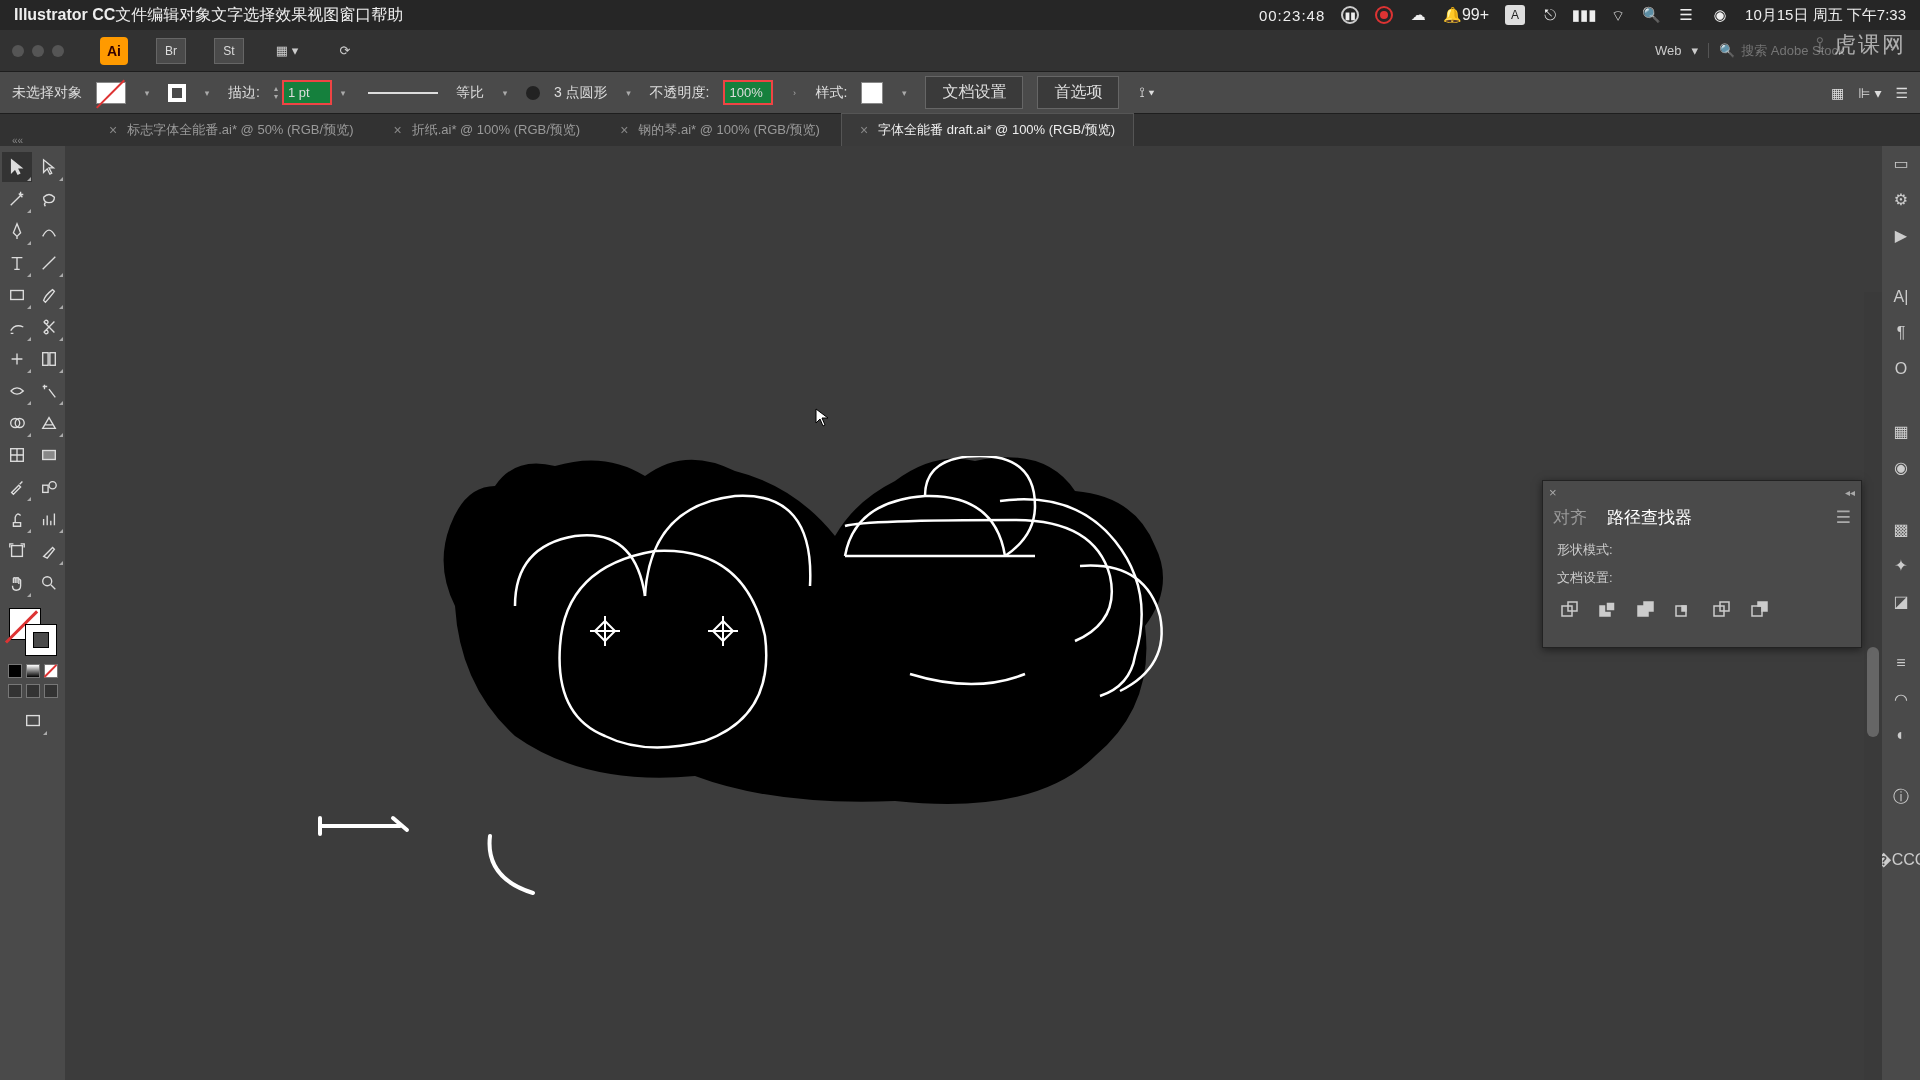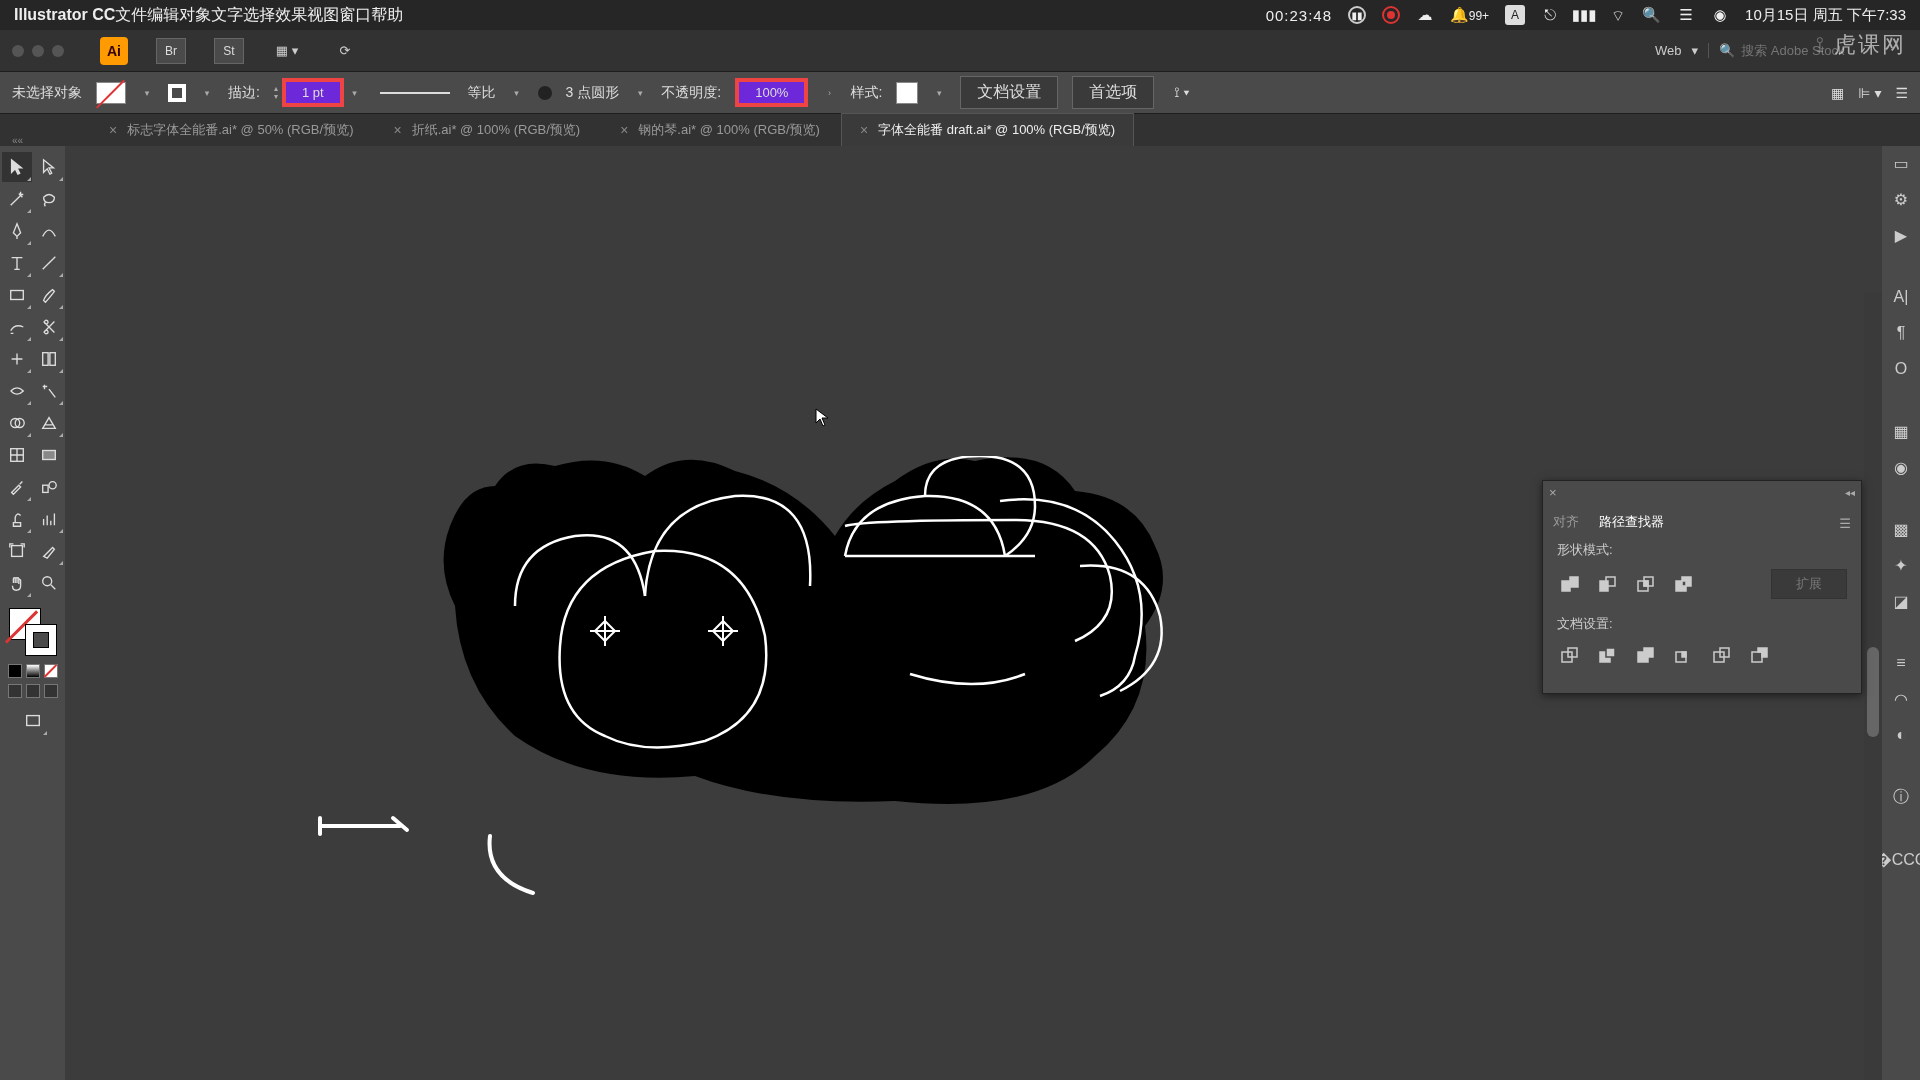--- a/index.html
+++ b/index.html
@@ -23,21 +23,21 @@
 .appbar .layout{width:30px;height:26px;display:flex;align-items:center;justify-content:center}
 .appbar .right{margin-left:auto;display:flex;align-items:flex-start;gap:10px}
 .searchbox{display:flex;align-items:center;gap:6px;color:#888;font-size:13px;width:200px;border-left:1px solid #555;padding-left:10px}
 .searchbox input{background:transparent;border:none;color:#888;width:160px;outline:none;font-size:13px}
 .ctrlbar{height:42px;background:#4a4a4a;display:flex;align-items:center;padding:0 12px;gap:14px;font-size:14px;color:#ddd;border-bottom:1px solid #1e1e1e}
 .ctrlbar .swatch{width:30px;height:22px;border:1px solid #888;position:relative;background:#fff}
 .ctrlbar .swatch.nofill:before{content:"";position:absolute;width:140%;height:2px;background:#d33;top:50%;left:-20%;transform:rotate(-45deg)}
 .ctrlbar .dd{width:14px;height:22px;display:flex;align-items:center;justify-content:center;color:#aaa;font-size:9px}
 .ctrlbar .stepper{display:flex;align-items:center;gap:4px}
 .ctrlbar .stepper .arrows{display:flex;flex-direction:column;gap:0;font-size:8px;line-height:8px;color:#aaa}
-.ctrlbar .field{background:#6d28d9;border:4px solid #ef4444;padding:3px 16px;min-width:50px;font-size:13px}
+.ctrlbar .field{background:#15803d;border:2px solid #ef4444;padding:3px 4px;min-width:50px;font-size:13px}
 .ctrlbar .line-sample{width:70px;height:2px;background:#ddd;margin:0 4px}
 .ctrlbar .btn{background:#3a3a3a;border:1px solid #666;padding:5px 16px;font-size:16px;color:#ddd}
 .ctrlbar .rsp{margin-left:auto;display:flex;gap:14px;align-items:center}
 .tabrow{height:32px;background:#323232;display:flex;align-items:end;padding-left:90px;gap:2px;font-size:13px;color:#999}
 .tab{padding:7px 18px;display:flex;align-items:center;gap:10px;border:1px solid transparent;border-bottom:none}
 .tab.active{background:#3a3a3a;color:#eee;border-color:#555}
 .tab .x{font-size:14px;color:#888}
 .workspace{position:absolute;top:146px;left:0;right:0;bottom:0;display:flex}
 .toolcol{width:65px;background:#4a4a4a;display:flex;flex-direction:column;padding:6px 0;align-items:center}
 .toolgrid{display:grid;grid-template-columns:30px 30px;gap:2px}
@@ -54,21 +54,21 @@
 .modesrow span{width:14px;height:14px;background:#333;border:1px solid #777}
 .modesrow span.nofill{position:relative;background:#fff}
 .modesrow span.nofill:after{content:"";position:absolute;width:140%;height:2px;background:#d33;top:45%;left:-20%;transform:rotate(-45deg)}
 .canvas{flex:1;background:#3c3c3c;position:relative;overflow:hidden}
 .rpan{width:38px;background:#4a4a4a;display:flex;flex-direction:column;align-items:center;padding-top:6px;gap:14px}
 .rpan .ic{width:22px;height:22px;display:flex;align-items:center;justify-content:center;color:#ccc;font-size:16px}
 .panel{position:absolute;right:58px;top:480px;width:320px;background:#4a4a4a;border:1px solid #222;box-shadow:0 2px 8px rgba(0,0,0,.5);font-size:13px;color:#ccc}
 .panel .titlebar{display:flex;align-items:center;height:22px;padding:0 6px}
 .panel .titlebar .x{font-size:13px;color:#aaa}
 .panel .titlebar .coll{margin-left:auto;font-size:10px;color:#aaa}
-.panel .tabs{display:flex;padding:0 10px;gap:20px;height:28px;align-items:flex-end;font-size:13px}
+.panel .tabs{display:flex;padding:0 10px;gap:20px;height:28px;align-items:center;font-size:17px}
 .panel .tabs .pt{color:#999}
 .panel .tabs .pt.active{color:#fff}
 .panel .body{padding:10px 14px}
 .panel .body .lbl{font-size:13px;color:#ccc;margin-bottom:10px}
 .panel .icrow{display:flex;gap:14px;align-items:center;margin-bottom:16px}
 .panel .icrow .pbic{width:24px;height:24px;display:flex;align-items:center;justify-content:center}
 .panel .icrow .pbic svg{width:20px;height:20px;fill:none;stroke:#ccc;stroke-width:1.5}
 .panel .expand{background:#3a3a3a;border:1px solid #333;padding:5px 24px;color:#777;margin-left:auto;font-size:13px}
 .scrollbar-v{position:absolute;right:38px;top:146px;width:18px;bottom:0;background:#3a3a3a}
 .scrollbar-v .thumb{position:absolute;left:3px;right:3px;top:45%;height:90px;background:#666;border-radius:6px}
@@ -94,21 +94,21 @@
   <span>效果</span>
   <span>视图</span>
   <span>窗口</span>
   <span>帮助</span>
   <span class="spacer"></span>
   <div class="right">
     <span class="timer">00:23:48</span>
     <span class="circ">▮▮</span>
     <span class="rec"></span>
     <span class="ico">☁</span>
-    <span class="bell">🔔<span style="font-size:12px">99+</span></span>
+    <span class="bell">🔔<span style="font-size:16px">99+</span></span>
     <span class="ico" style="background:#ddd;color:#222;border-radius:3px;width:20px;height:20px;font-size:12px">A</span>
     <span class="ico">⎋</span>
     <span class="ico">▮▮▮</span>
     <span class="ico">⌔</span>
     <span class="ico">🔍</span>
     <span class="ico">☰</span>
     <span class="ico">◉</span>
     <span>10月15日 周五 下午7:33</span>
   </div>
 </div>
@@ -454,47 +454,20 @@
     <span class="x">×</span>
     <span class="coll">◂◂</span>
   </div>
   <div class="tabs">
     <span class="pt">对齐</span>
     <span class="pt active">路径查找器</span>
     <span style="margin-left:auto;color:#aaa">☰</span>
   </div>
   <div class="body">
     <div class="lbl">形状模式:</div>
-    <div class="icrow">
-      <span class="pbic">
-          <svg viewBox="0 0 20 20">
-            <path d="M3 7 h8 v-4 h8 v10 h-8 v4 h-8 z" fill="#ccc"></path>
-          </svg>
-        </span>
-      <span class="pbic">
-          <svg viewBox="0 0 20 20">
-            <path d="M3 7 h8 v10 h-8 z" fill="#ccc"></path>
-            <rect x="9" y="3" width="9" height="9"></rect>
-          </svg>
-        </span>
-      <span class="pbic">
-          <svg viewBox="0 0 20 20">
-            <rect x="3" y="7" width="10" height="10"></rect>
-            <rect x="9" y="3" width="9" height="9"></rect>
-            <rect x="9" y="7" width="4" height="5" fill="#ccc"></rect>
-          </svg>
-        </span>
-      <span class="pbic">
-          <svg viewBox="0 0 20 20">
-            <path d="M3 7 h6 v-4 h9 v9 h-5 v5 h-10 z" fill="#ccc"></path>
-            <rect x="9" y="7" width="4" height="5" fill="#4a4a4a"></rect>
-          </svg>
-        </span>
-      <button class="expand">扩展</button>
-    </div>
     <div class="lbl">文档设置:</div>
     <div class="icrow">
       <span class="pbic">
           <svg viewBox="0 0 20 20">
             <rect x="3" y="7" width="10" height="10"></rect>
             <rect x="9" y="3" width="9" height="9"></rect>
           </svg>
         </span>
       <span class="pbic">
           <svg viewBox="0 0 20 20">

